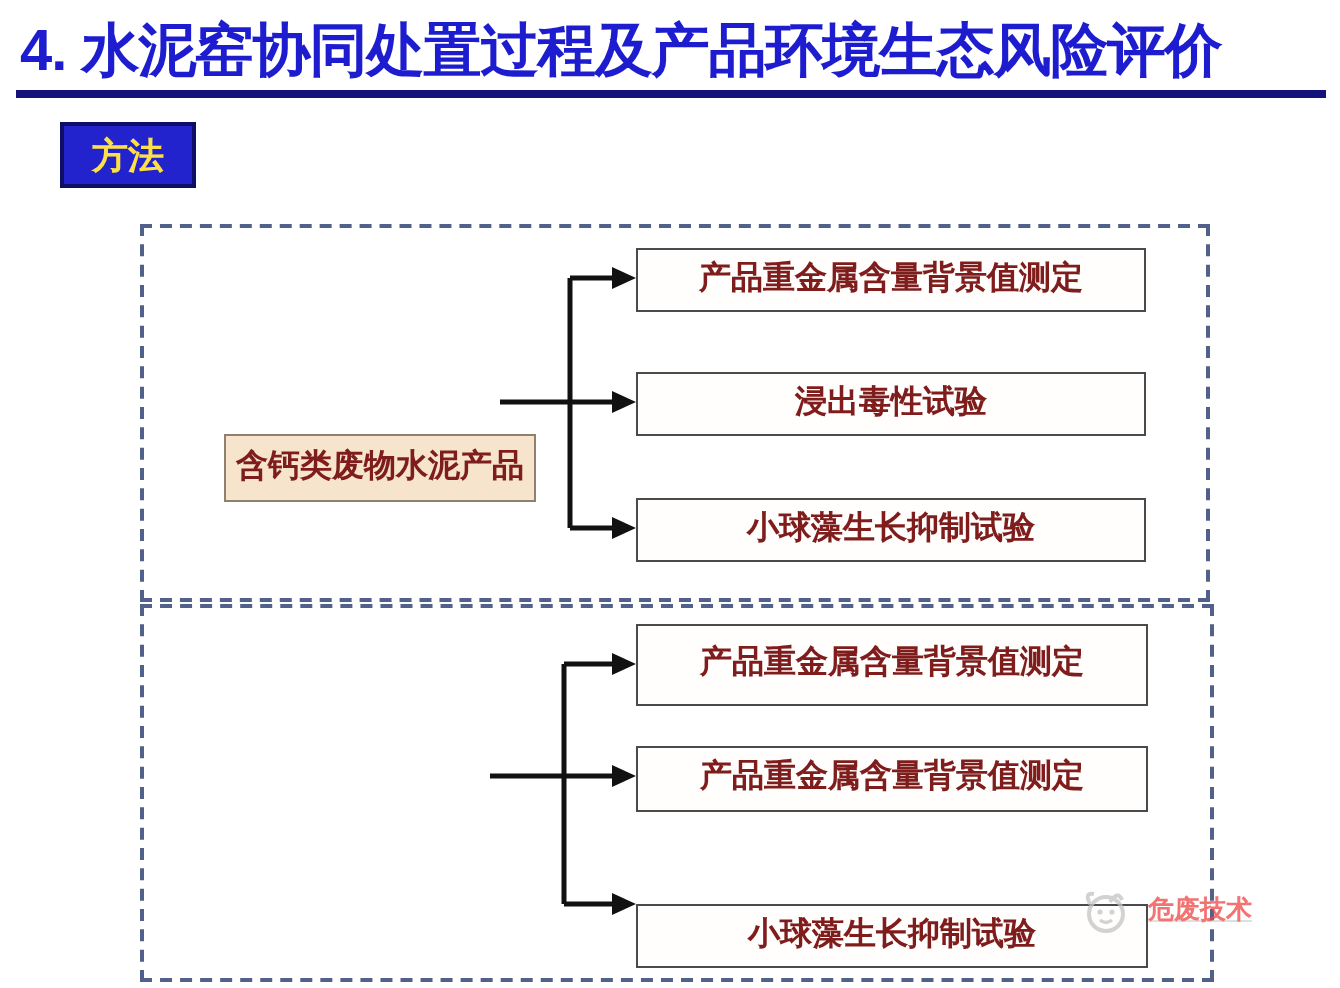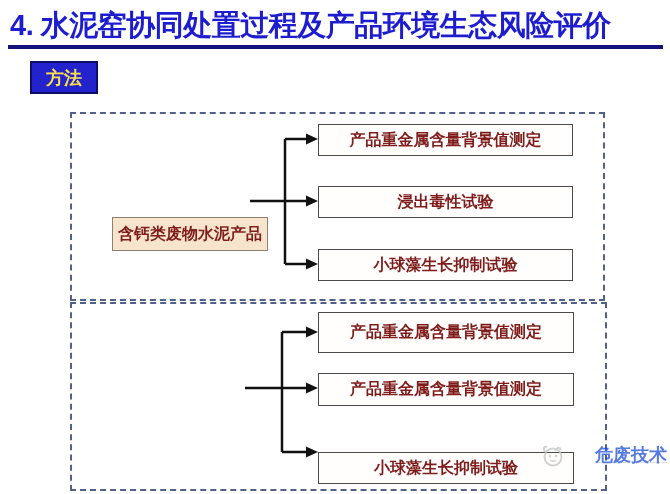--- a/index.html
+++ b/index.html
@@ -36,22 +36,22 @@
   }
   .target-node {
     background:#fffefc; border:1.5px solid #4a4a4a; font-size:16px;
   }
   .connectors { position:absolute; left:0; top:0; pointer-events:none; }
   .watermark {
     position:absolute; left:541px; top:442px; display:flex; align-items:center;
     gap:3px; opacity:0.75;
   }
   .watermark-label {
-    font-size:18px; font-weight:bold; color:#1d4ed8; white-space:nowrap;
-    text-decoration:underline; text-decoration-color:#d5d5d5;margin-left:21px;
+    font-size:13px; font-weight:bold; color:#ef4444; white-space:nowrap;
+    text-decoration:underline; text-decoration-color:#d5d5d5;
   }
 </style>
 </head>
 <body>
 
 <div id="slide">
 
   <div class="page-title">4. 水泥窑协同处置过程及产品环境生态风险评价</div>
   <div class="title-underline"></div>
 

